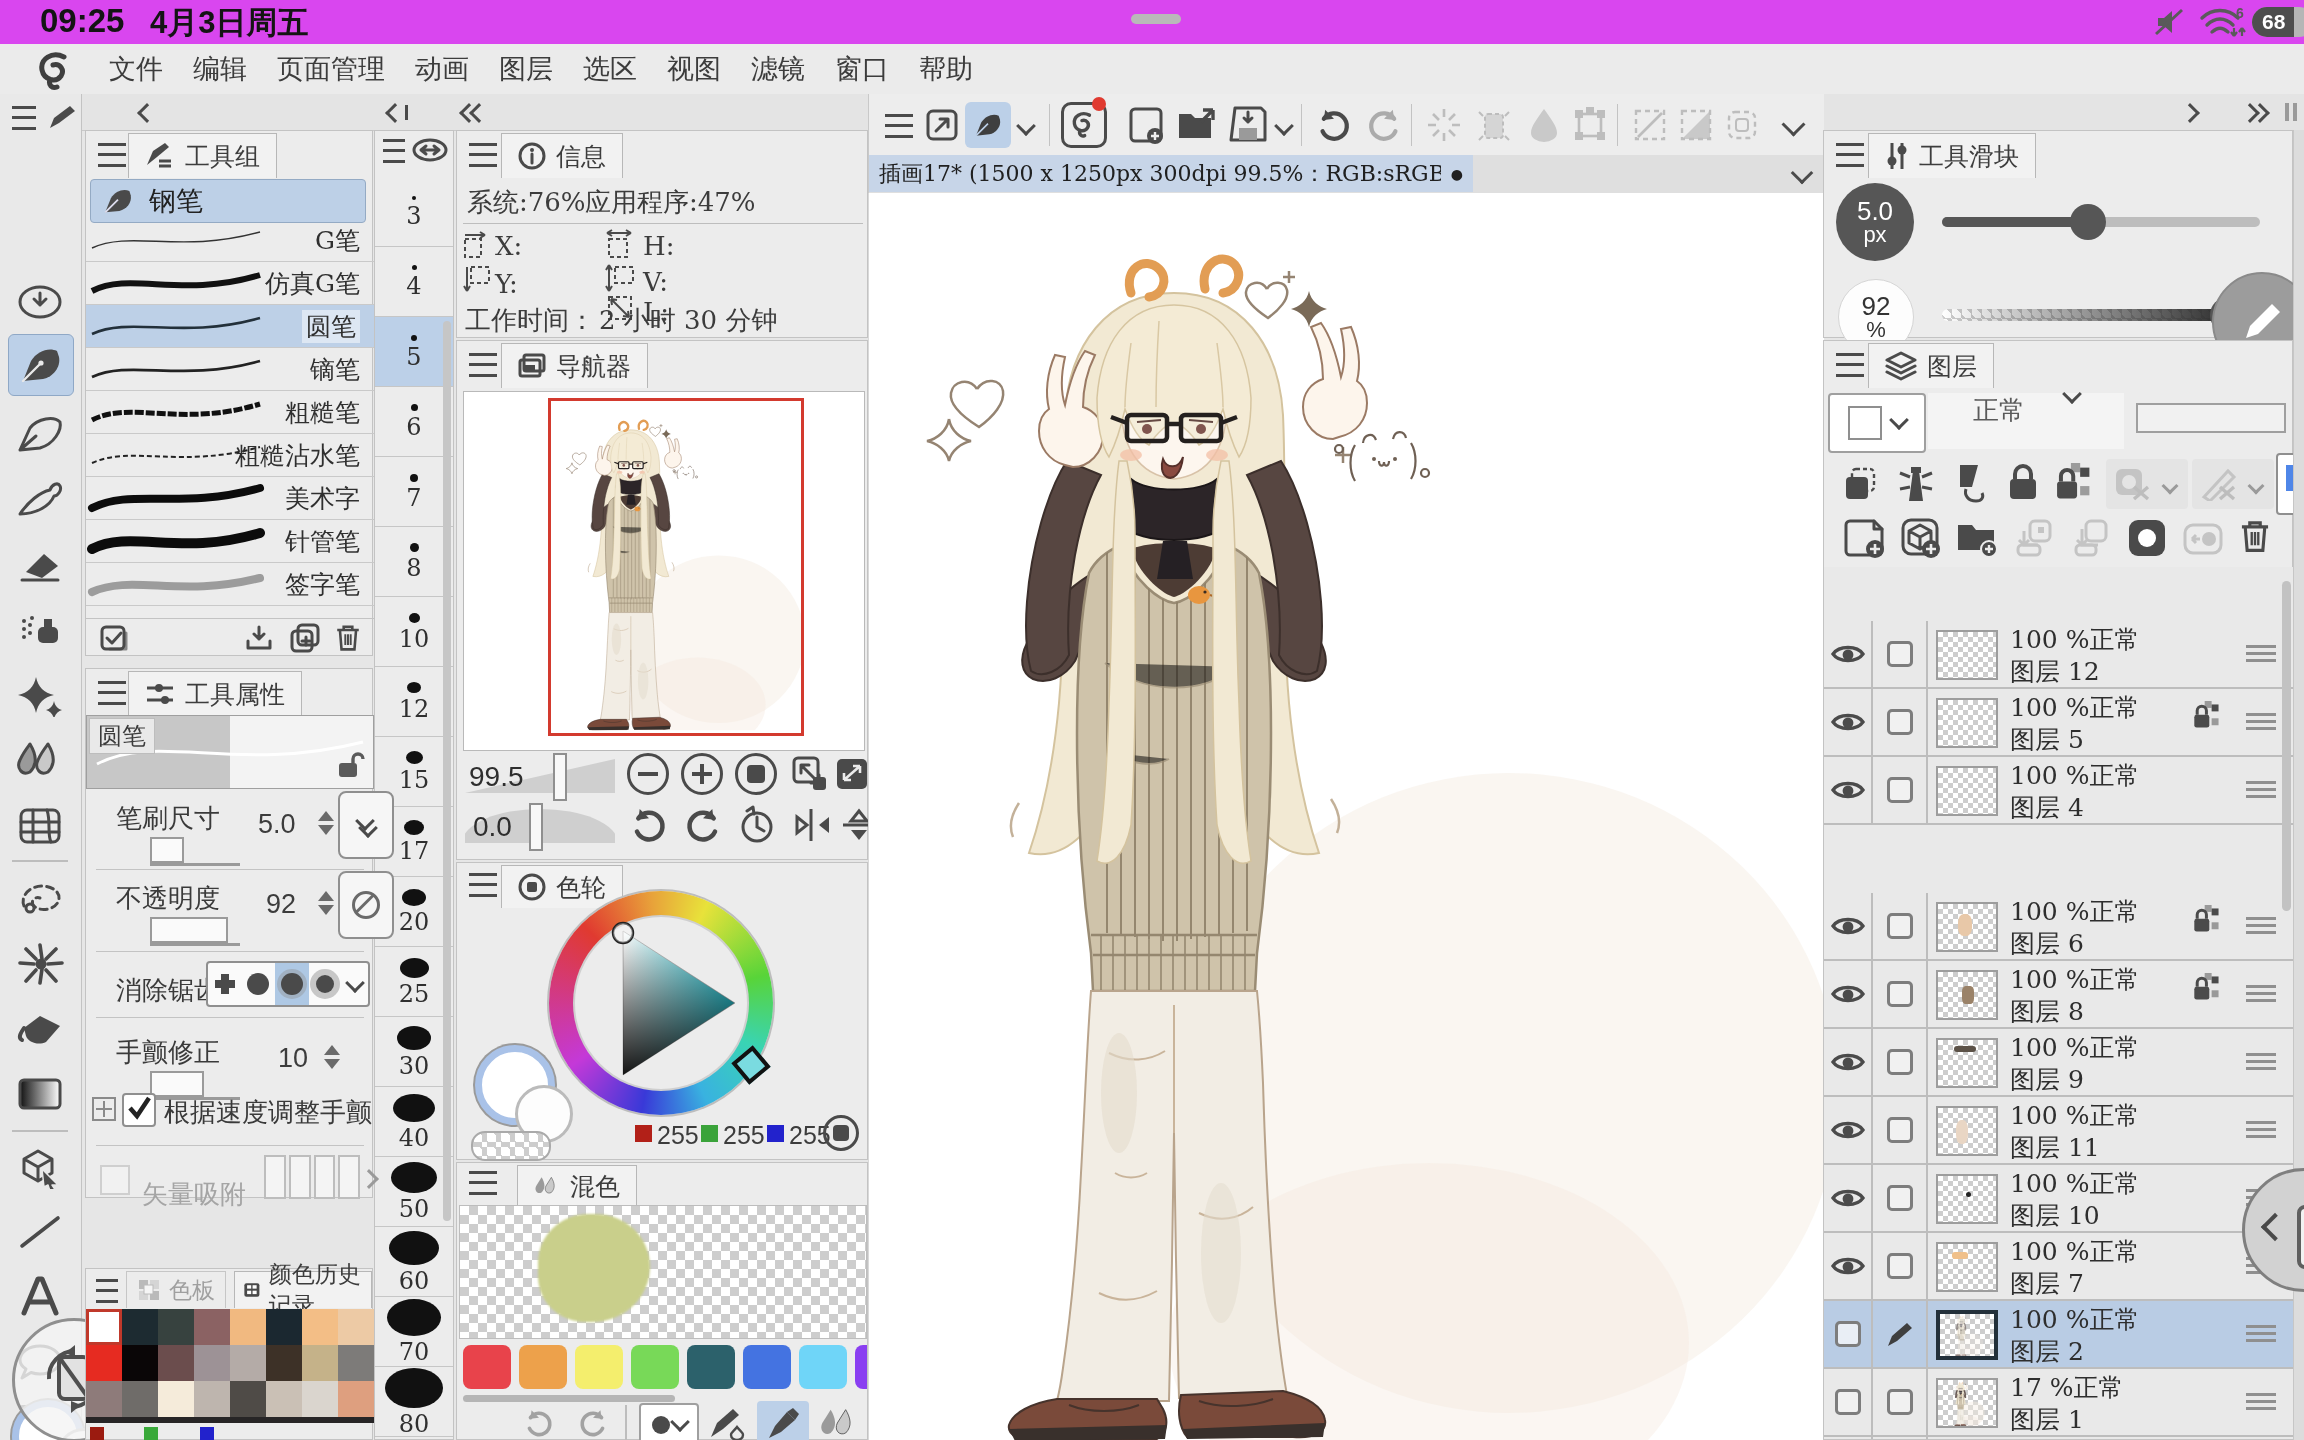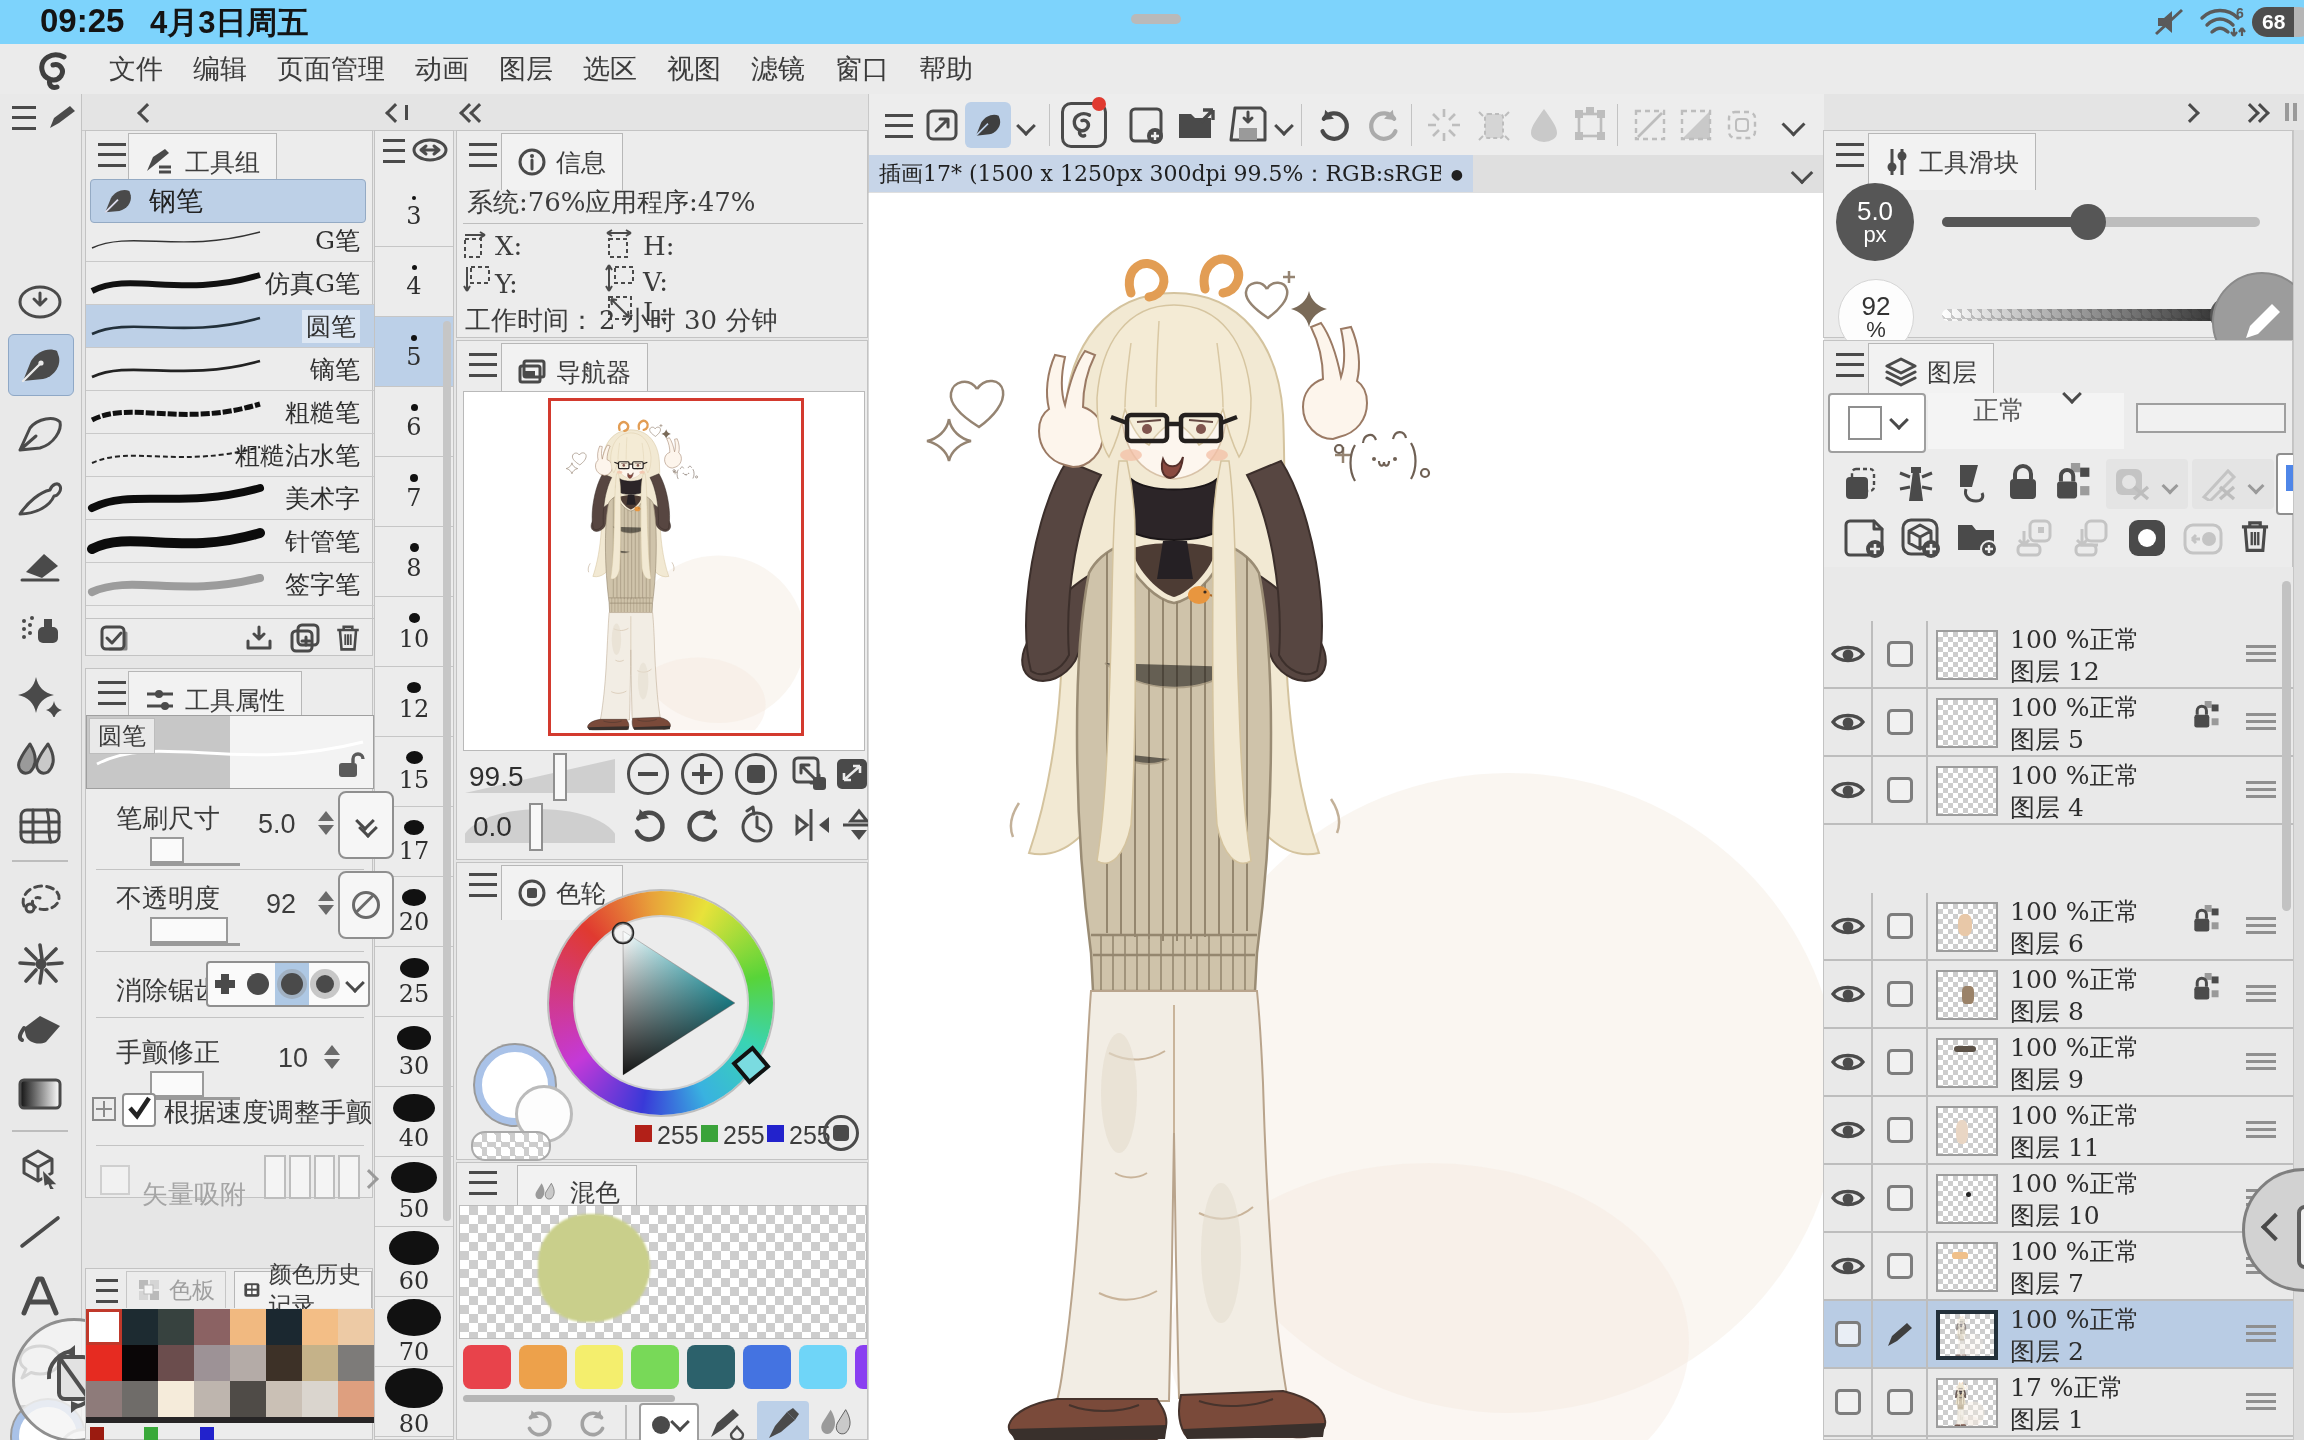--- a/index.html
+++ b/index.html
@@ -2,21 +2,21 @@
 <html><head>
 <meta charset="utf-8">
 <style>
   html,body{margin:0;padding:0}
   body{width:2304px;height:1440px;overflow:hidden;position:relative;background:#e6e6e6;
        font-family:"DejaVu Serif","Liberation Serif",serif;color:#3c3c3c;-webkit-user-select:none}
   .p{position:absolute}
   .sans{font-family:"Liberation Sans","DejaVu Sans",sans-serif}
   .panel{background:#ececec;border:1px solid #c3c3c3;box-sizing:border-box}
   .tabbox{position:absolute;background:#f2f2f2;border:1px solid #b7b7b7;border-bottom:none;
-          display:flex;align-items:center;gap:10px;padding:7px 16px;font-size:25px;color:#3d3d3d}
+          display:flex;align-items:center;gap:10px;padding:1px 16px;font-size:25px;color:#3d3d3d}
   .hb{width:28px;height:18px;border-top:3px solid #4a4a4a;border-bottom:3px solid #4a4a4a;position:relative;display:inline-block}
   .hb::after{content:"";position:absolute;left:0;right:0;top:50%;margin-top:-2px;height:3px;background:#4a4a4a}
   .cv{display:inline-block;width:11px;height:11px;border-right:3px solid #4a4a4a;border-bottom:3px solid #4a4a4a}
   .cv.down{transform:rotate(45deg)} .cv.left{transform:rotate(135deg)} .cv.right{transform:rotate(-45deg)}
   .cv.gray{border-color:#9a9a9a}
   .checker{background:linear-gradient(45deg,#cdcdcd 25%,transparent 25%,transparent 75%,#cdcdcd 75%),
            linear-gradient(45deg,#cdcdcd 25%,transparent 25%,transparent 75%,#cdcdcd 75%);
            background-size:18px 18px;background-position:0 0,9px 9px;background-color:#fff}
   .checker8{background:linear-gradient(45deg,#cdcdcd 25%,transparent 25%,transparent 75%,#cdcdcd 75%),
            linear-gradient(45deg,#cdcdcd 25%,transparent 25%,transparent 75%,#cdcdcd 75%);
@@ -188,21 +188,21 @@
         <path d="M524,246 C526,237 535,237 537,245"></path>
         <path d="M542,250 C548,260 548,276 542,286"></path>
         <circle cx="556" cy="280" r="4"></circle>
       </g>
       <circle cx="505" cy="266" r="2" fill="#6f6054"></circle>
         <circle cx="526" cy="266" r="2" fill="#6f6054"></circle>
     </symbol>
   </defs>
 </svg>
 
-<div class="p sans" style="left:0;top:0;width:2304px;height:44px;background:#7dd3fc">
+<div class="p sans" style="left:0;top:0;width:2304px;height:44px;background:#d946ef">
   <span class="p" style="left:40px;top:2px;font-size:33px;font-weight:bold;color:#141414">09:25</span>
   <span class="p" style="left:150px;top:2px;font-size:31px;font-weight:bold;color:#141414">4月3日周五</span>
   <div class="p" style="left:1131px;top:14px;width:50px;height:10px;border-radius:6px;background:#b9b9b9"></div>
   <svg class="p" style="left:2152px;top:6px" width="36" height="32" viewBox="0 0 36 32">
     <path d="M6,12 h6 l8,-7 v22 l-8,-7 h-6 Z" fill="#5a5a5a"></path>
       <path d="M4,28 L30,4" stroke="#5a5a5a" stroke-width="3"></path>
   </svg>
   <svg class="p" style="left:2196px;top:4px" width="52" height="38" viewBox="0 0 52 38">
     <path d="M6,14 C16,4 32,4 42,14 M11,21 C19,13 29,13 37,21 M16,28 C22,23 26,23 32,28" fill="none" stroke="#5a5a5a" stroke-width="3.4" stroke-linecap="round"></path>
     <text x="40" y="14" font-size="14" fill="#5a5a5a" font-family="'Liberation Sans',sans-serif" font-weight="bold">6</text>

